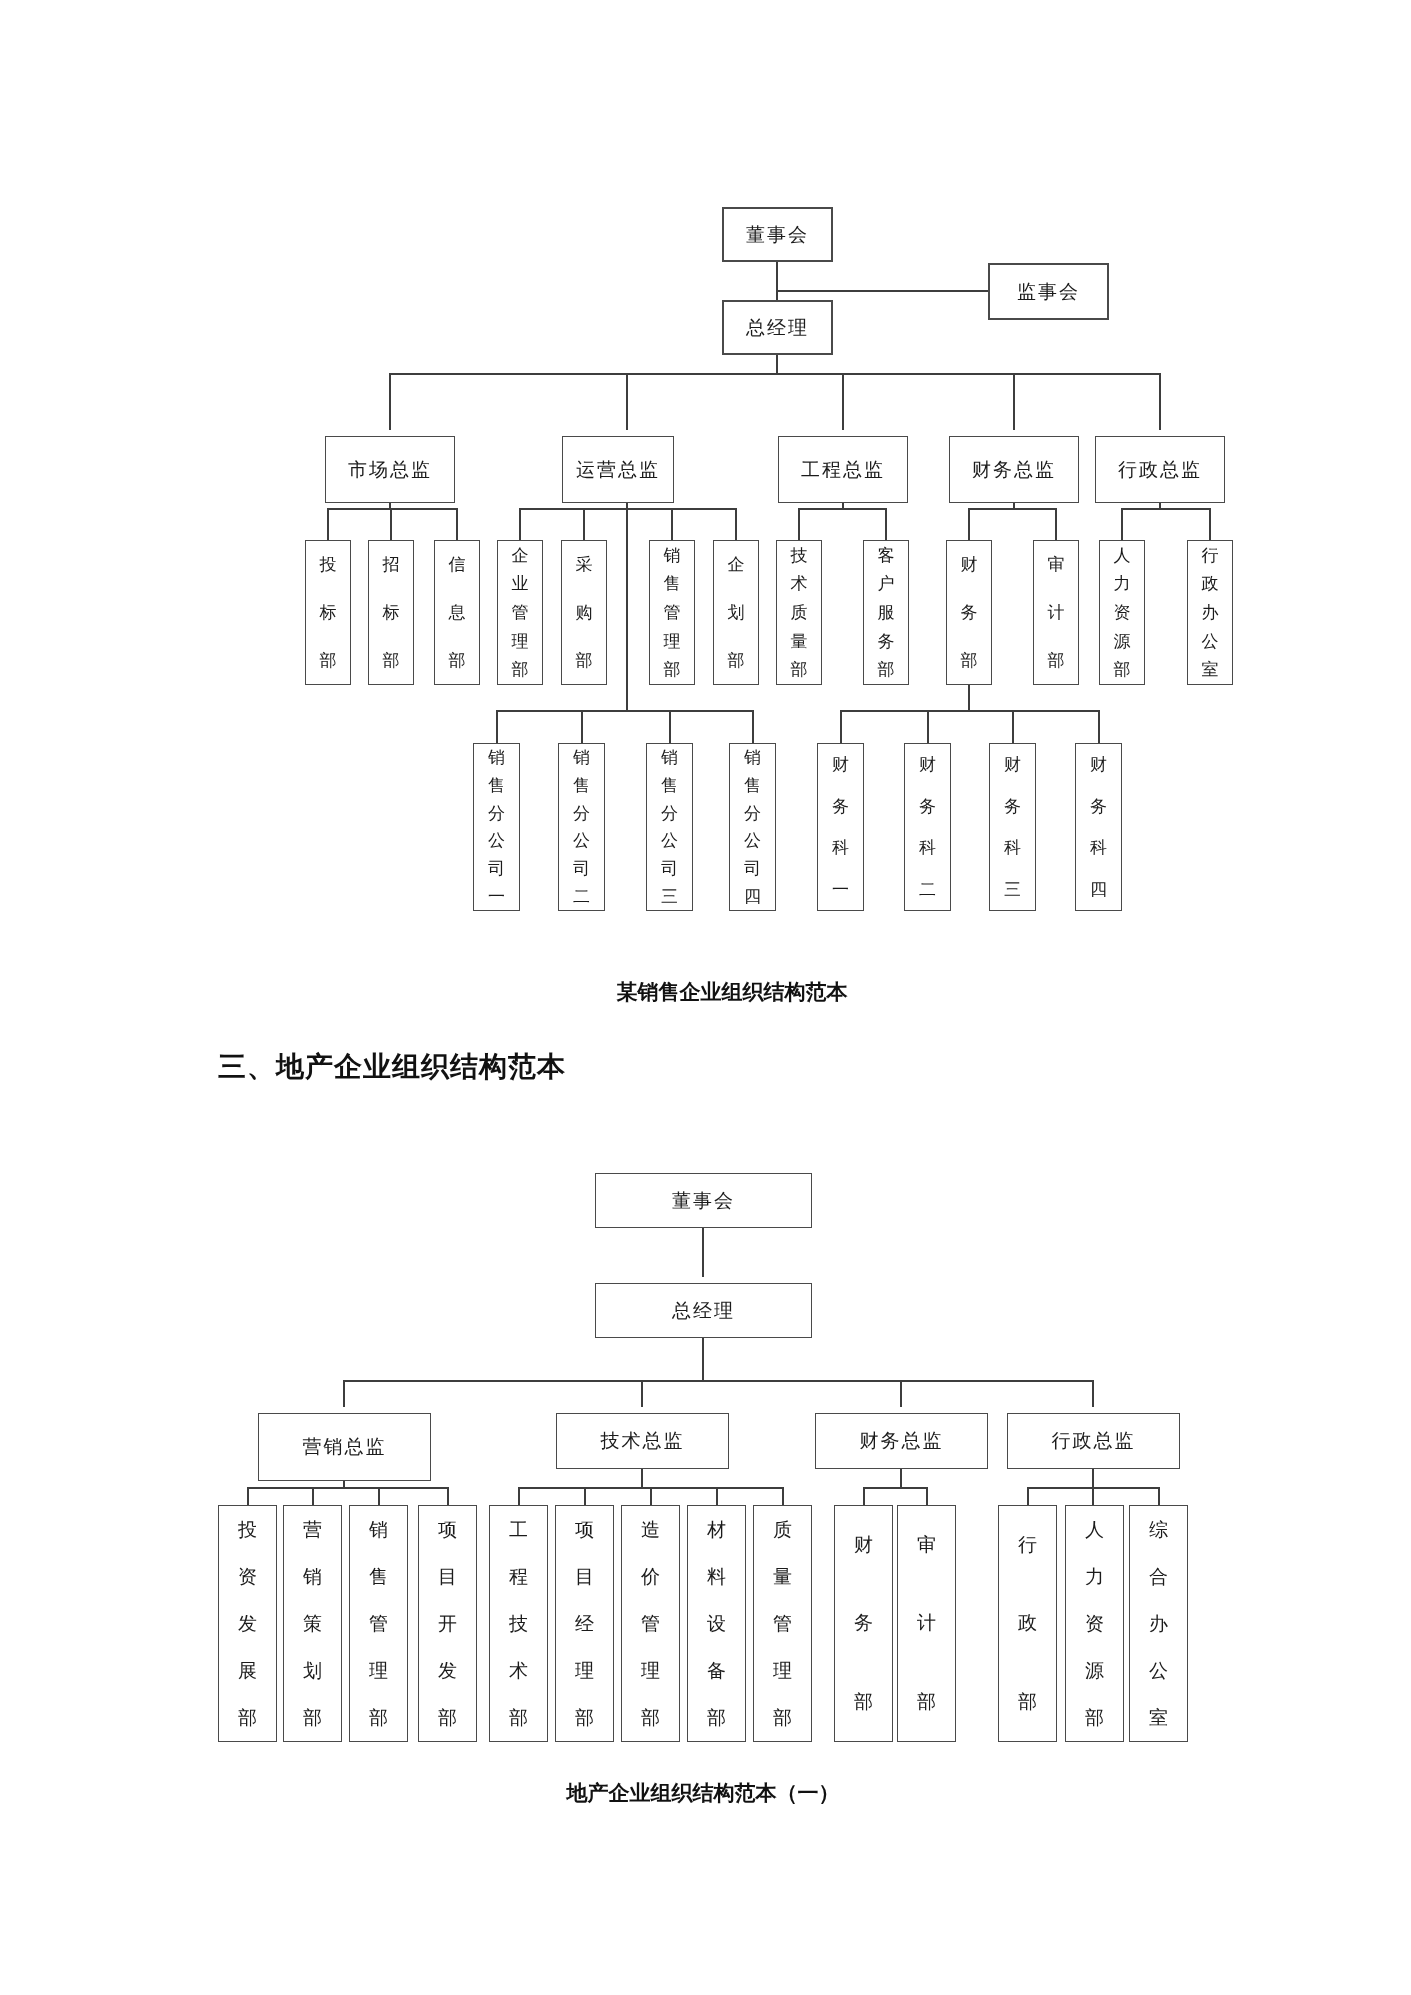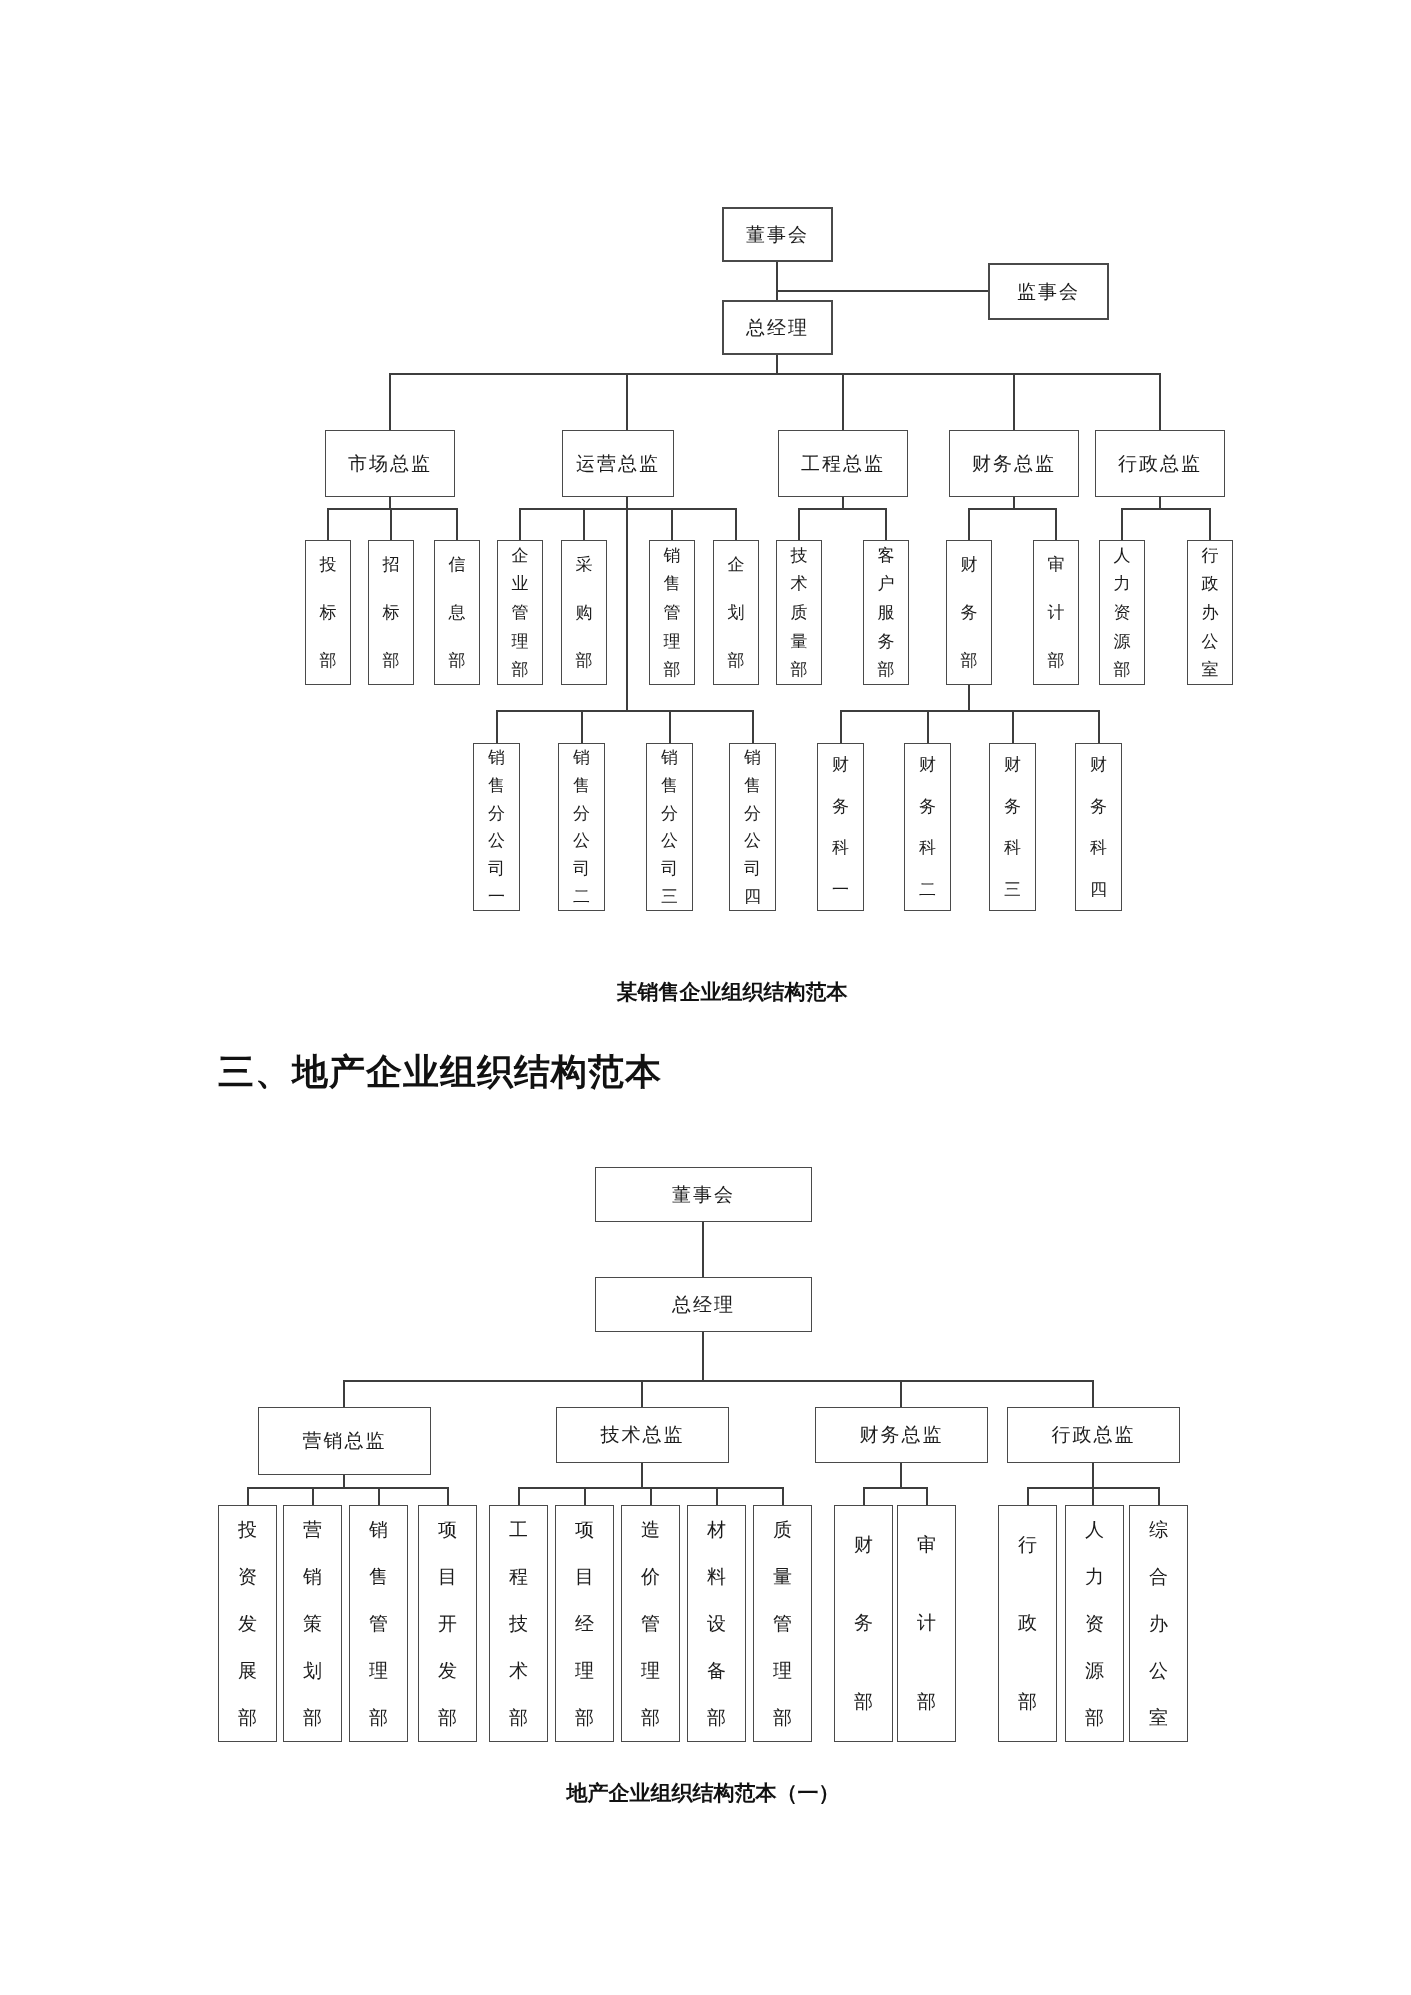--- a/index.html
+++ b/index.html
@@ -12,40 +12,40 @@
   
   .hl,.vl { position:absolute; background:#3d3d3d; z-index:1; }
   .hl { height:2px; }
   .vl { width:2px; }
   
   .node {
     position:absolute; background:#fff; border:2px solid #4a4a4a; z-index:2;
     display:flex; align-items:center; justify-content:center;
     font-size:19px; letter-spacing:2px; white-space:nowrap;
   }
-  .node.thin { border-width:1.5px; }
+  .node.thin { border-width:1.5px;margin-top:6px; }
   
   .vnode { position:absolute; background:#fff; border:1.5px solid #4a4a4a; z-index:2; }
   .vnode .chars {
     display:flex; flex-direction:column; justify-content:space-around;
     align-items:center; width:100%; height:100%;
   }
   .c1  { width:46px; height:145px; font-size:17px; }
   .c1b { width:47px; height:168px; font-size:17px; }
   .c2  { width:59px; height:237px; font-size:19px; }
   
   .caption {
     position:absolute; transform:translateX(-50%); white-space:nowrap;
     font-family:"Liberation Sans","DejaVu Sans",sans-serif;
     font-weight:bold; font-size:21px; color:#111; z-index:3;
   }
   .heading {
     position:absolute; white-space:nowrap;
     font-family:"Liberation Sans","DejaVu Sans",sans-serif;
-    font-weight:bold; font-size:36px; letter-spacing:1px; color:#111; z-index:3;text-align:right;
+    font-weight:bold; font-size:28px; letter-spacing:1px; color:#111; z-index:3;text-align:right;
   }
 </style>
 </head>
 <body>
 
 <div class="layer" id="lines">
     <div class="vl" style="left: 776px; top: 262px; height: 38px;"></div>
     <div class="hl" style="left: 777px; top: 290px; width: 212px;"></div>
     <div class="vl" style="left: 776px; top: 355px; height: 18px;"></div>
     <div class="hl" style="left: 389px; top: 373px; width: 772px;"></div>

